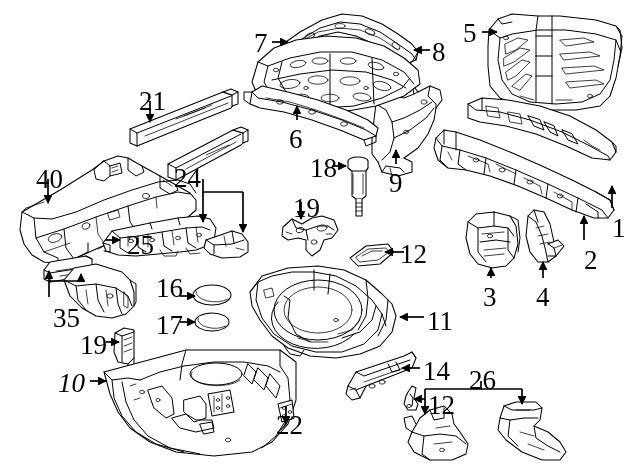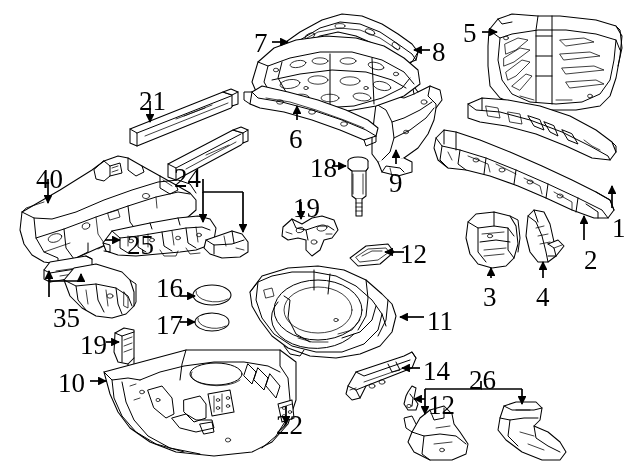--- a/index.html
+++ b/index.html
@@ -513,21 +513,21 @@
 
   <div class="num" style="left:612px;top:215px;">1</div>
   <div class="num" style="left:584px;top:247px;">2</div>
   <div class="num" style="left:483px;top:284px;">3</div>
   <div class="num" style="left:536px;top:284px;">4</div>
   <div class="num" style="left:463px;top:20px;">5</div>
   <div class="num" style="left:289px;top:126px;">6</div>
   <div class="num" style="left:254px;top:30px;">7</div>
   <div class="num" style="left:432px;top:39px;">8</div>
   <div class="num" style="left:389px;top:170px;">9</div>
-  <div class="num" style="left:58px;top:370px;">10</div>
+  <div class="num" style="left:58px;top:370px;font-style:italic;">10</div>
   <div class="num" style="left:427px;top:308px;">11</div>
   <div class="num" style="left:400px;top:241px;">12</div>
   <div class="num" style="left:293px;top:195px;">19</div>
   <div class="num" style="left:423px;top:358px;">14</div>
   <div class="num" style="left:428px;top:392px;">12</div>
   <div class="num" style="left:156px;top:275px;">16</div>
   <div class="num" style="left:156px;top:312px;">17</div>
   <div class="num" style="left:310px;top:155px;text-align:center;">18</div>
   <div class="num" style="left:80px;top:332px;">19</div>
   <div class="num" style="left:36px;top:166px;">40</div>

